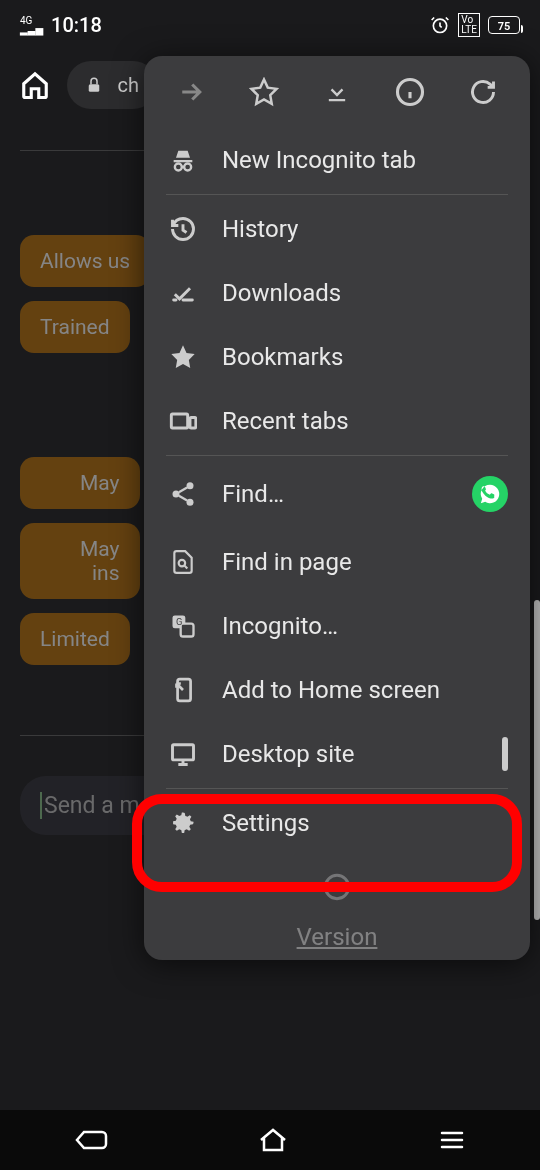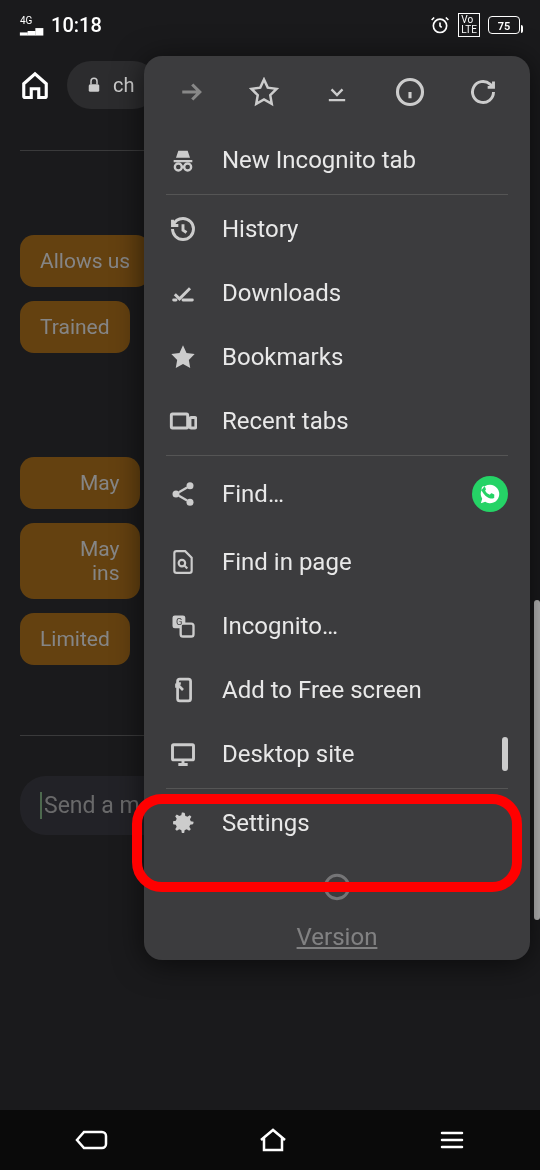--- a/index.html
+++ b/index.html
@@ -71,20 +71,21 @@
       background: #2c2c2e;
       border-radius: 30px;
       height: 48px;
       display: flex;
       align-items: center;
       padding: 0 18px;
       gap: 10px;
       flex: 0 0 auto;
       width: 90px;
       overflow: hidden;
+      justify-content: space-between;
     }
     .url-text {
       color: #ccc;
       font-size: 20px;
     }
     .page-bg {
       position: absolute;
       top: 120px;
       left: 0;
       right: 0;
@@ -394,21 +395,21 @@
       <span>Incognito…</span>
     </div>
     <div class="menu-item">
       <span class="micon">
         <svg width="26" height="26" viewBox="0 0 24 24" fill="none" stroke="#ccc" stroke-width="2.5">
             <rect x="7" y="2" width="12" height="20" rx="2"></rect>
             <path d="M3 10l4 4M3 10l4-0M3 10l0 4" stroke-width="0"></path>
             <path d="M12 12L6 6M6 6v4M6 6h4"></path>
           </svg>
       </span>
-      <span>Add to Free screen</span>
+      <span>Add to Home screen</span>
     </div>
     <div class="menu-item">
       <span class="micon">
         <svg width="28" height="28" viewBox="0 0 24 24" fill="none" stroke="#ccc" stroke-width="2.5">
             <rect x="3" y="4" width="18" height="13" rx="1"></rect>
             <path d="M8 21h8M12 17v4"></path>
           </svg>
       </span>
       <span>Desktop site</span>
       <span class="trail">

